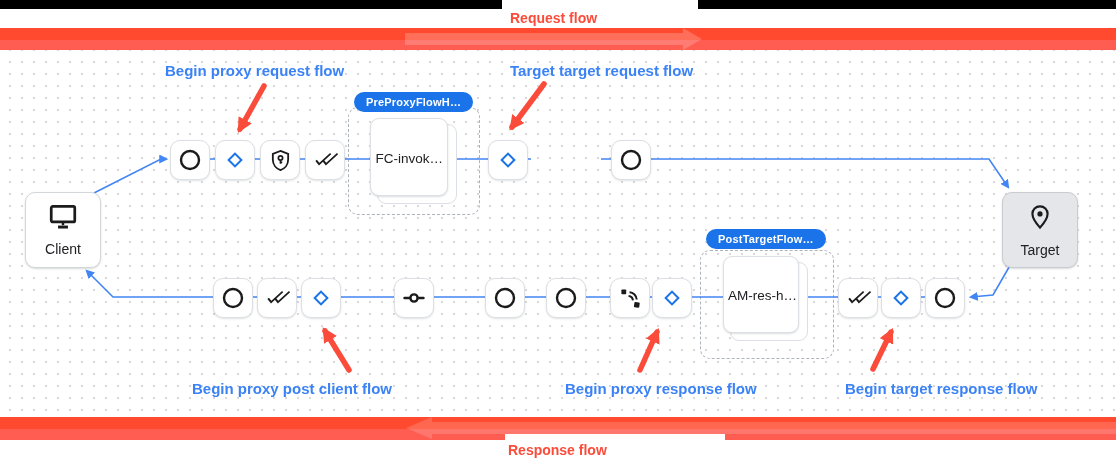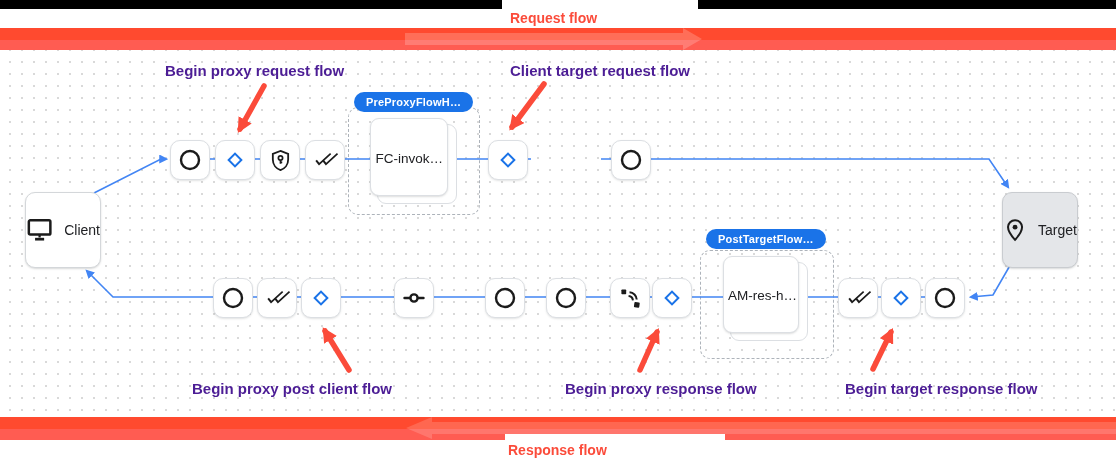--- a/index.html
+++ b/index.html
@@ -16,32 +16,32 @@
   .bar-bot-b{top:429px;height:11px;background:#ff5c52;}
   .banner-label-box{background:#fff;}
   .banner-text{font-weight:700;font-size:14px;color:#fb4b3a;white-space:nowrap;}
 
   
   .canvas{left:0;top:50px;width:1116px;height:367px;background-color:#fff;
     background-image:radial-gradient(#d9d9d9 1.1px,transparent 1.25px);
     background-size:12px 12px;background-position:4px 6px;}
 
   
-  .ann{font-weight:700;font-size:15px;color:#4c1d95;white-space:nowrap;z-index:6;}
+  .ann{font-weight:700;font-size:15px;color:#3b82f6;white-space:nowrap;z-index:6;}
 
   
   .node{width:38px;height:38px;background:#fff;border:1px solid #dcdfe3;border-radius:10px;
         box-shadow:0 1px 2px rgba(60,64,67,.15);display:flex;align-items:center;justify-content:center;z-index:3;}
   .card{background:#fff;border:1px solid #dcdfe3;border-radius:9px;box-shadow:0 1px 2px rgba(60,64,67,.18);
         display:flex;flex-direction:row;align-items:center;justify-content:flex-start;
         padding:12px 4px 9px 4px;box-sizing:border-box;z-index:3;}
   .card .lbl{font-size:13.5px;color:#202124;white-space:nowrap;}
   .stack{background:#fff;border:1px solid #dcdfe3;border-radius:9px;z-index:2;}
   .endpoint{width:74px;height:74px;border:1px solid #d4d7da;border-radius:10px;background:#fff;
-        box-shadow:0 1px 2px rgba(60,64,67,.2);display:flex;align-items:center;
+        box-shadow:0 1px 2px rgba(60,64,67,.2);display:flex;flex-direction:column;align-items:center;
         justify-content:center;gap:11px;z-index:3;}
   .endpoint .lbl{font-size:14px;color:#202124;}
   .endpoint.gray{background:#e4e6e9;border-color:#c9ccd0;}
   .dashed-group{border:1.6px dashed #adb3ba;border-radius:10px;z-index:1;}
   .badge{background:#1a73e8;color:#fff;font-weight:700;font-size:11px;border-radius:11px;
          padding:4px 12px;white-space:nowrap;z-index:4;letter-spacing:.2px;}
 
   svg.lines{left:0;top:0;width:1116px;height:475px;z-index:2;pointer-events:none;}
   svg.arrows{left:0;top:0;width:1116px;height:475px;z-index:5;pointer-events:none;}
 </style>
@@ -225,21 +225,21 @@
         <rect x="7.5" y="7.5" width="9" height="9" fill="none" stroke="#1a73e8" stroke-width="2" transform="rotate(45 12 12)"></rect>
       </svg>
   </div>
   <div class="abs node" style="left:925px;top:278px;">
     <svg width="24" height="24" viewBox="0 0 24 24">
         <circle cx="12" cy="12" r="9" fill="none" stroke="#1b1b1b" stroke-width="2.4"></circle>
       </svg>
   </div>
 
   <div class="abs ann" style="left:165px;top:62px;">Begin proxy request flow</div>
-  <div class="abs ann" style="left:510px;top:62px;">Client target request flow</div>
+  <div class="abs ann" style="left:510px;top:62px;">Target target request flow</div>
   <div class="abs ann" style="left:192px;top:380px;">Begin proxy post client flow</div>
   <div class="abs ann" style="left:565px;top:380px;">Begin proxy response flow</div>
   <div class="abs ann" style="left:845px;top:380px;">Begin target response flow</div>
 
   <svg class="abs arrows" viewBox="0 0 1116 475">
     <defs>
       <marker id="mr" viewBox="0 0 10 10" refX="7" refY="5" markerWidth="15" markerHeight="15" orient="auto" markerUnits="userSpaceOnUse">
           <path d="M0 0L10 5L0 10Z" fill="#fb4b3a"></path>
         </marker>
     </defs>

